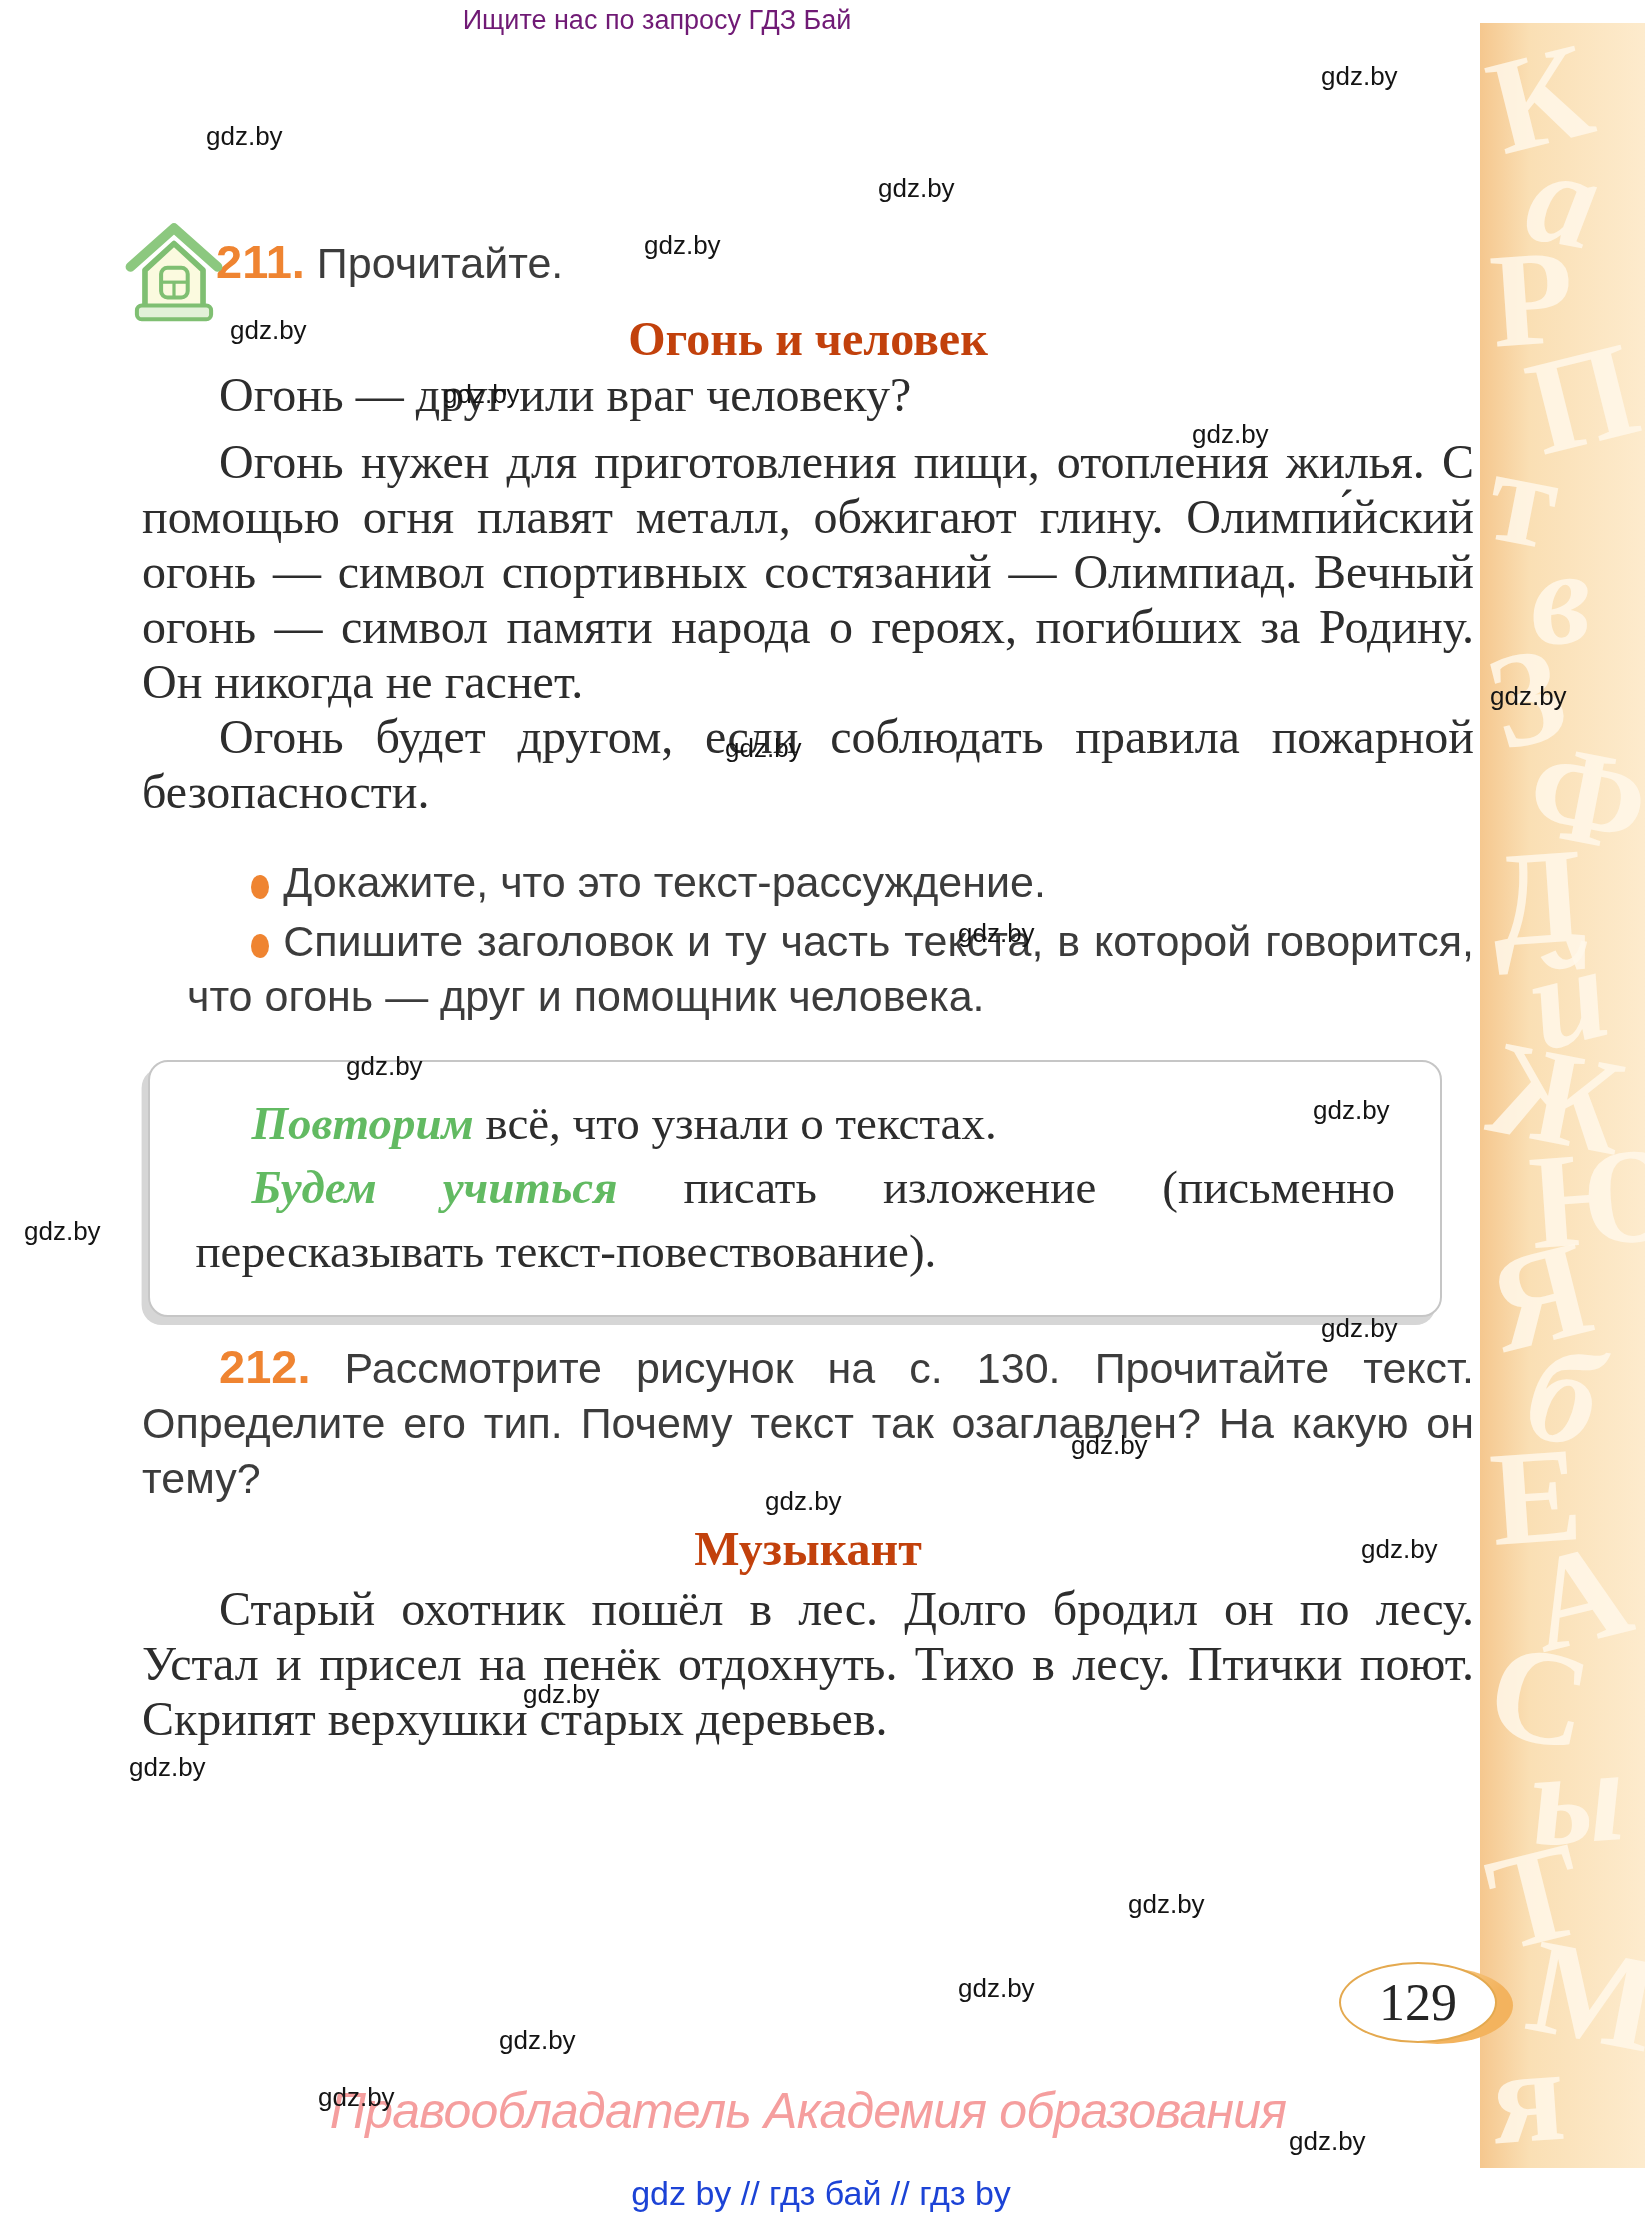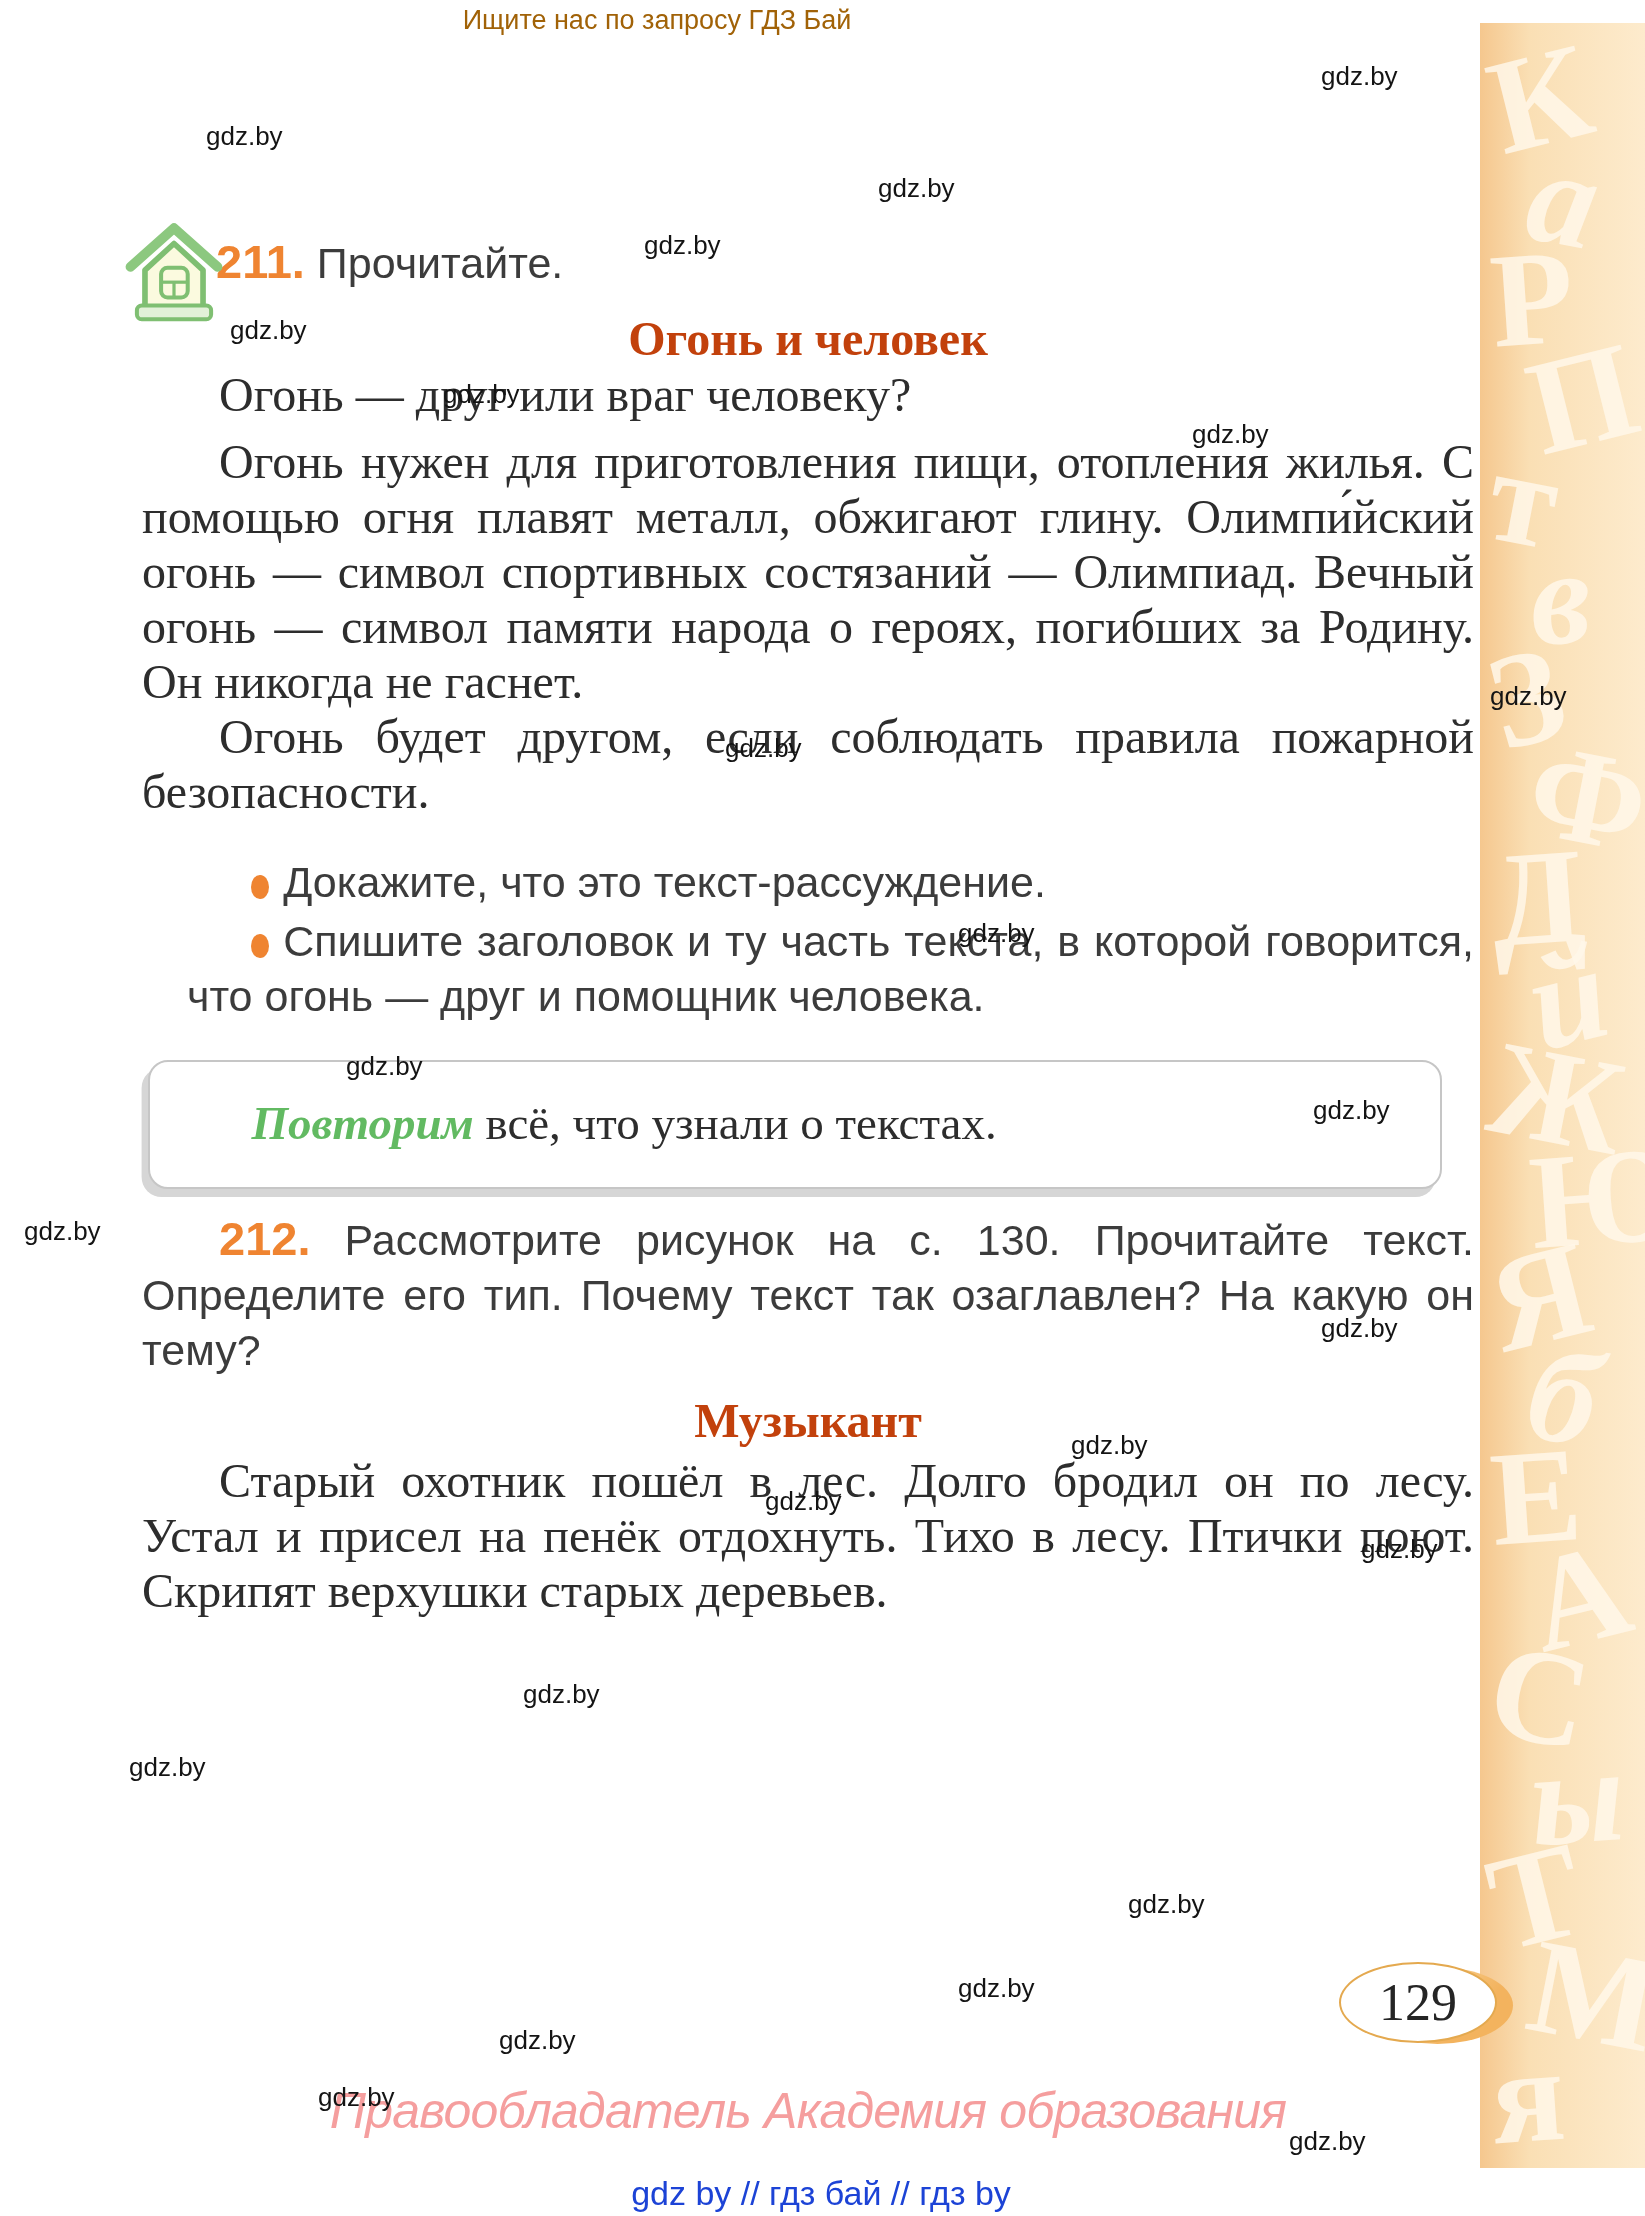--- a/index.html
+++ b/index.html
@@ -17,21 +17,21 @@
   }
   .strip-letter {
     position:absolute; font-family:"Liberation Serif", serif;
     font-weight:bold; font-size:135px; line-height:1;
     color:rgba(255,247,233,0.85); user-select:none;
   }
   
   .top-banner {
     position:absolute; top:4.8px; left:657px; transform:translateX(-50%);
     font-family:"Liberation Sans", sans-serif; font-size:27px;
-    color:#a16207; white-space:nowrap;
+    color:#701a75; white-space:nowrap;
   }
   
   .wm {
     position:absolute; font-family:"Liberation Sans", sans-serif;
     font-size:26px; color:#141414; white-space:nowrap; z-index:5;
   }
   
   .content {
     position:absolute; left:142px; top:234px; width:1332px; z-index:2;
   }
@@ -188,20 +188,21 @@
 
     <p class="body-p first">Огонь — друг или враг человеку?</p>
     <p class="body-p m15">Огонь нужен для приготовления пищи, отопления жилья. С помощью огня плавят металл, обжигают глину. Олимпи́йский огонь — символ спортивных состязаний — Олимпиад. Вечный огонь — символ памяти народа о героях, погибших за Родину. Он никогда не гаснет.</p>
     <p class="body-p">Огонь будет другом, если соблюдать правила пожарной безопасности.</p>
 
     <div class="task t1"><span class="dot"></span><span>Докажите, что это текст-рассуждение.</span></div>
     <div class="task t2"><span class="dot"></span><span>Спишите заголовок и ту часть текста, в которой говорится, что огонь — друг и помощник человека.</span></div>
 
     <div class="info-box">
       <p><span class="green-lead">Повторим</span><span> всё, что узнали о текстах.</span></p>
+      <p><span class="green-lead">Будем учиться</span><span> писать изложение (письменно пересказывать текст-повествование).</span></p>
     </div>
 
     <div class="ex212">
       <span class="ex-num">212.</span><span> Рассмотрите рисунок на с. 130. Прочитайте текст. Определите его тип. Почему текст так озаглавлен? На какую он тему?</span>
     </div>
 
     <h2 class="center-title t2">Музыкант</h2>
 
     <p class="body-p last">Старый охотник пошёл в лес. Долго бродил он по лесу. Устал и присел на пенёк отдохнуть. Тихо в лесу. Птички поют. Скрипят верхушки старых деревьев.</p>
 

